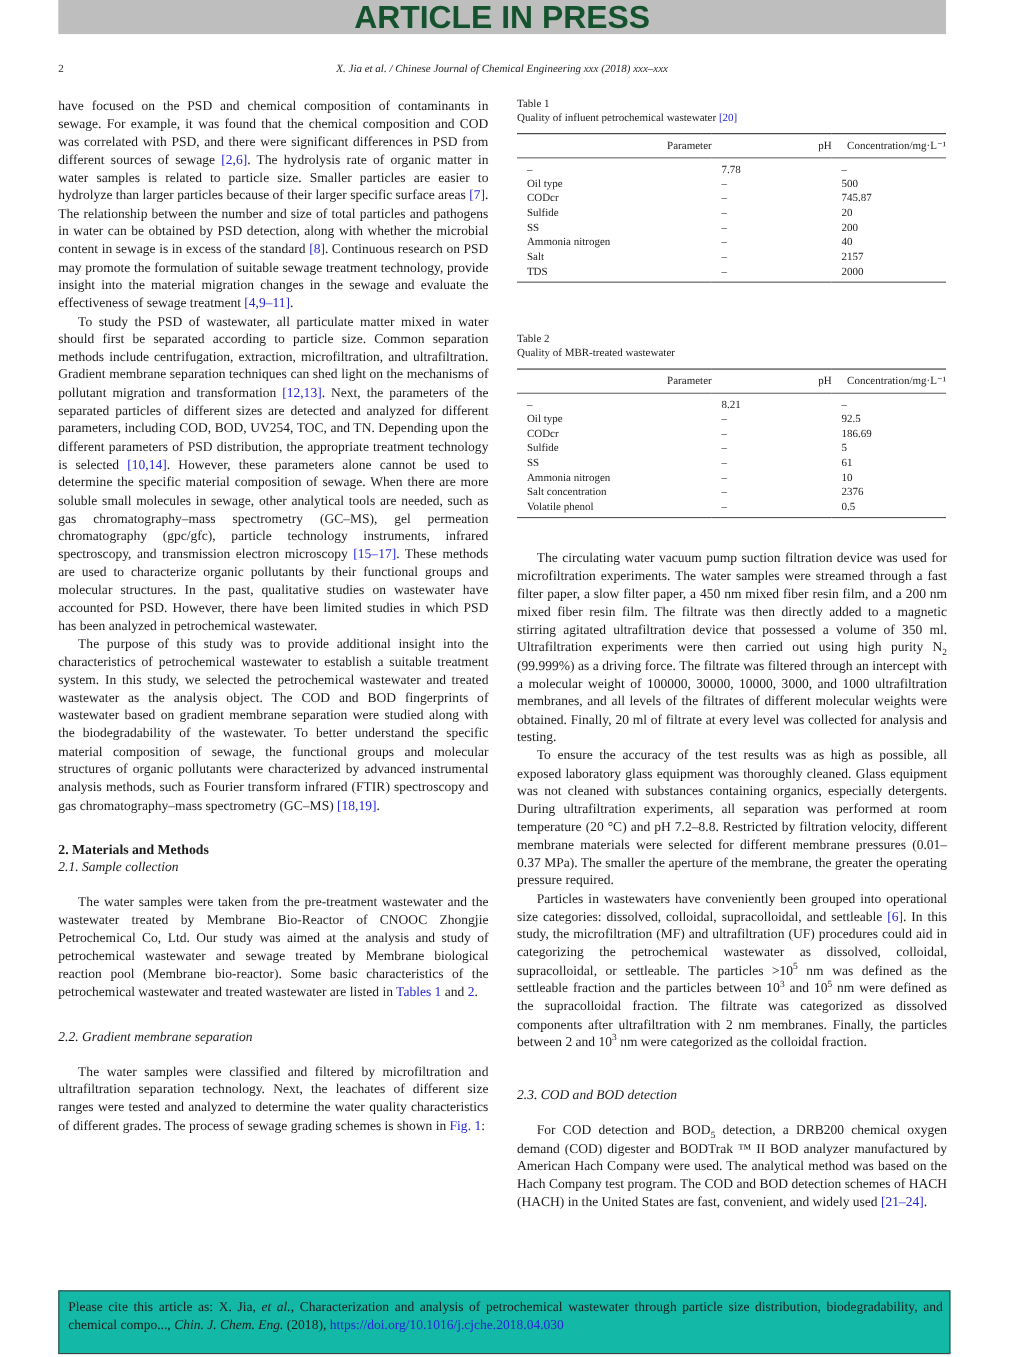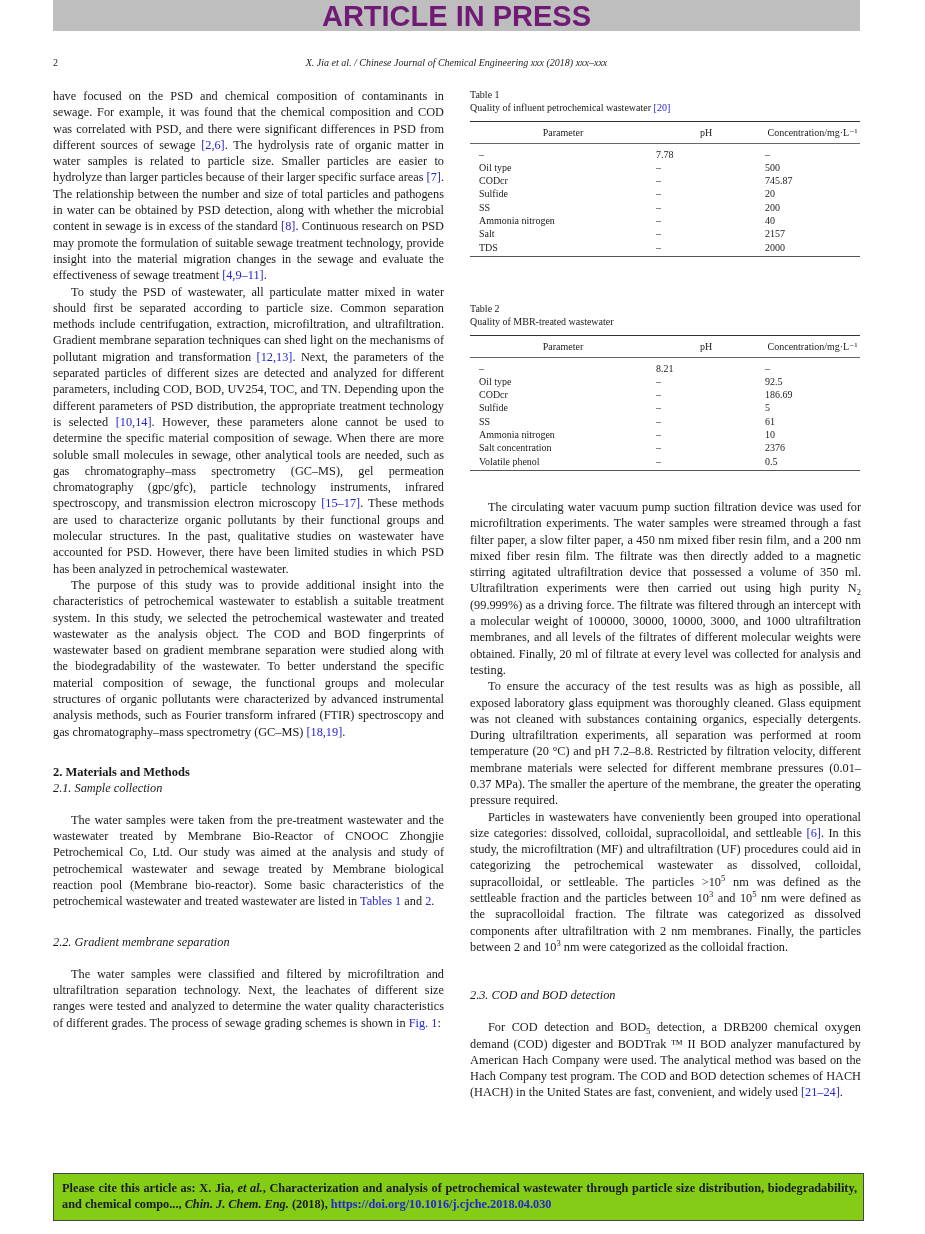--- a/index.html
+++ b/index.html
@@ -1,46 +1,46 @@
 <!DOCTYPE html>
 <html><head>
 <meta charset="utf-8">
 <style>
   html, body { margin: 0; padding: 0; background: #ffffff; }
   body { width: 925px; height: 1234px; position: relative; overflow: hidden;
          font-family: "Liberation Serif", "DejaVu Serif", serif; color: #1a1a1a; }
   .banner { position: absolute; left: 53px; top: 0; width: 807px; height: 31px;
-            background: #bebebe; color: #701a75; text-align: center;
+            background: #bebebe; color: #14532d; text-align: center;
             font-family: "Liberation Sans", "DejaVu Sans", sans-serif; font-weight: bold;
             font-size: 29px; line-height: 33px; letter-spacing: 0px; }
   .runhead { position: absolute; top: 57px; left: 53px; width: 807px; font-size: 10px;
              font-style: italic; color: #222; }
   .runhead .pg { position: absolute; left: 0; font-style: normal; }
   .runhead .jt { display: block; text-align: center; }
   .col { position: absolute; top: 88px; width: 391px; font-size: 12.3px; line-height: 16.3px;
          text-align: justify; }
   .col.left { left: 53px; }
   .col.right { left: 470px; top: 88px; }
   p { margin: 0; }
   p.ind { text-indent: 18px; }
   .ref { color: #2424d4; }
   h2 { font-size: 12.5px; font-weight: bold; margin: 0; line-height: 16px; }
   h3 { font-size: 12.3px; font-style: italic; font-weight: normal; margin: 0; line-height: 16px; }
   .tbl-block { font-size: 10px; line-height: 13.3px; }
   .tbl-label { font-weight: normal; }
   table { border-collapse: collapse; width: 390px; margin-top: 6px; }
-  table thead tr th { font-weight: normal; text-align: center; padding: 4px 0 4px 9px;
+  table thead tr th { font-weight: normal; text-align: right; padding: 4px 0 4px 9px;
         border-top: 1.3px solid #333; border-bottom: 1.3px solid #666; line-height: 13px; }
   table tbody td { padding: 0 0 0 9px; line-height: 13.3px; }
   table tbody tr:first-child td { padding-top: 4px; }
   table tbody tr:last-child td { padding-bottom: 2px; border-bottom: 1.3px solid #555; }
   .c1 { width: 168px; } .c2 { width: 100px; }
   .cite { position: absolute; left: 53px; top: 1173px; width: 795px; height: 34px;
-          background: #84cc16; border: 1px solid #444; padding: 6px 6px 6px 8px;
-          font-size: 12.3px; line-height: 16px; text-align: justify; font-weight: bold; }
+          background: #14b8a6; border: 1px solid #444; padding: 6px 6px 16px 8px;
+          font-size: 12.3px; line-height: 16px; text-align: justify; }
   sub, sup { font-size: 70%; line-height: 0; }
 </style>
 </head>
 <body>
 
 <div class="banner">ARTICLE IN PRESS</div>
 
 <div class="runhead">
   <span class="pg">2</span>
   <span class="jt">X. Jia et al. / Chinese Journal of Chemical Engineering xxx (2018) xxx–xxx</span>

